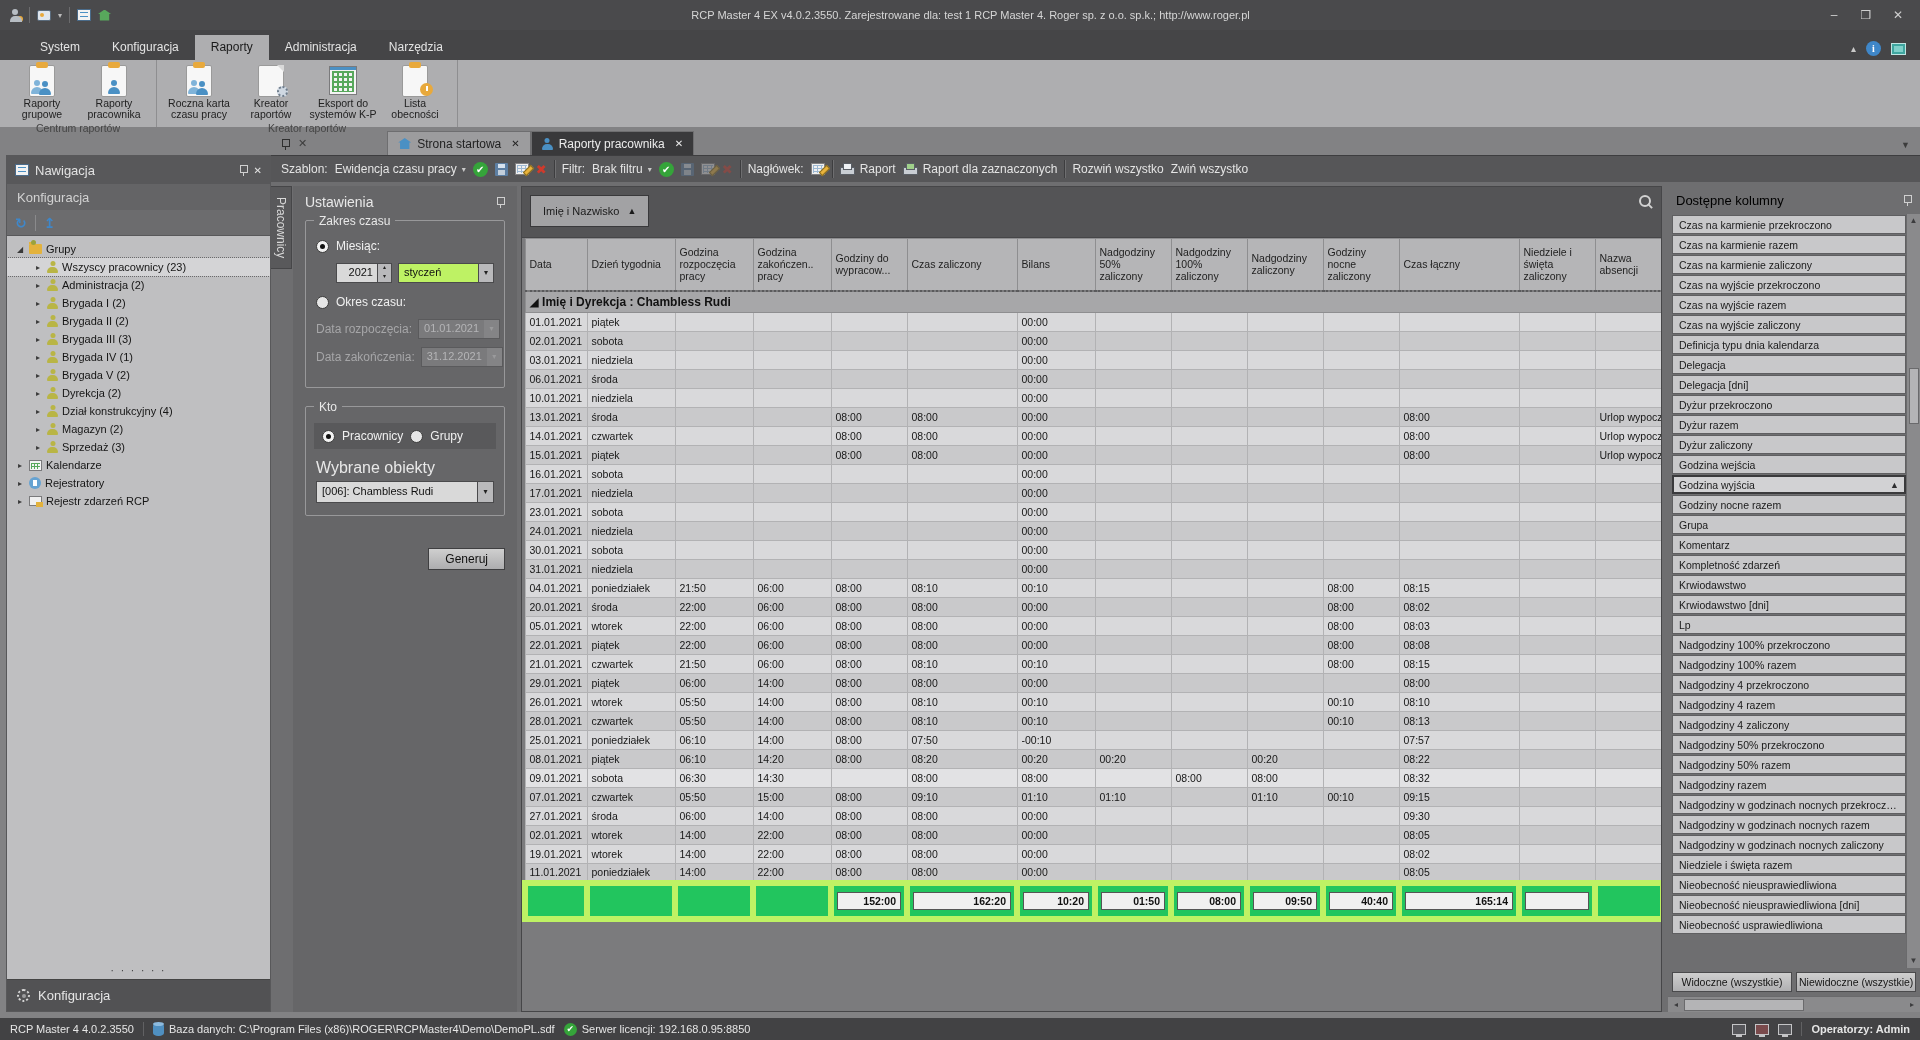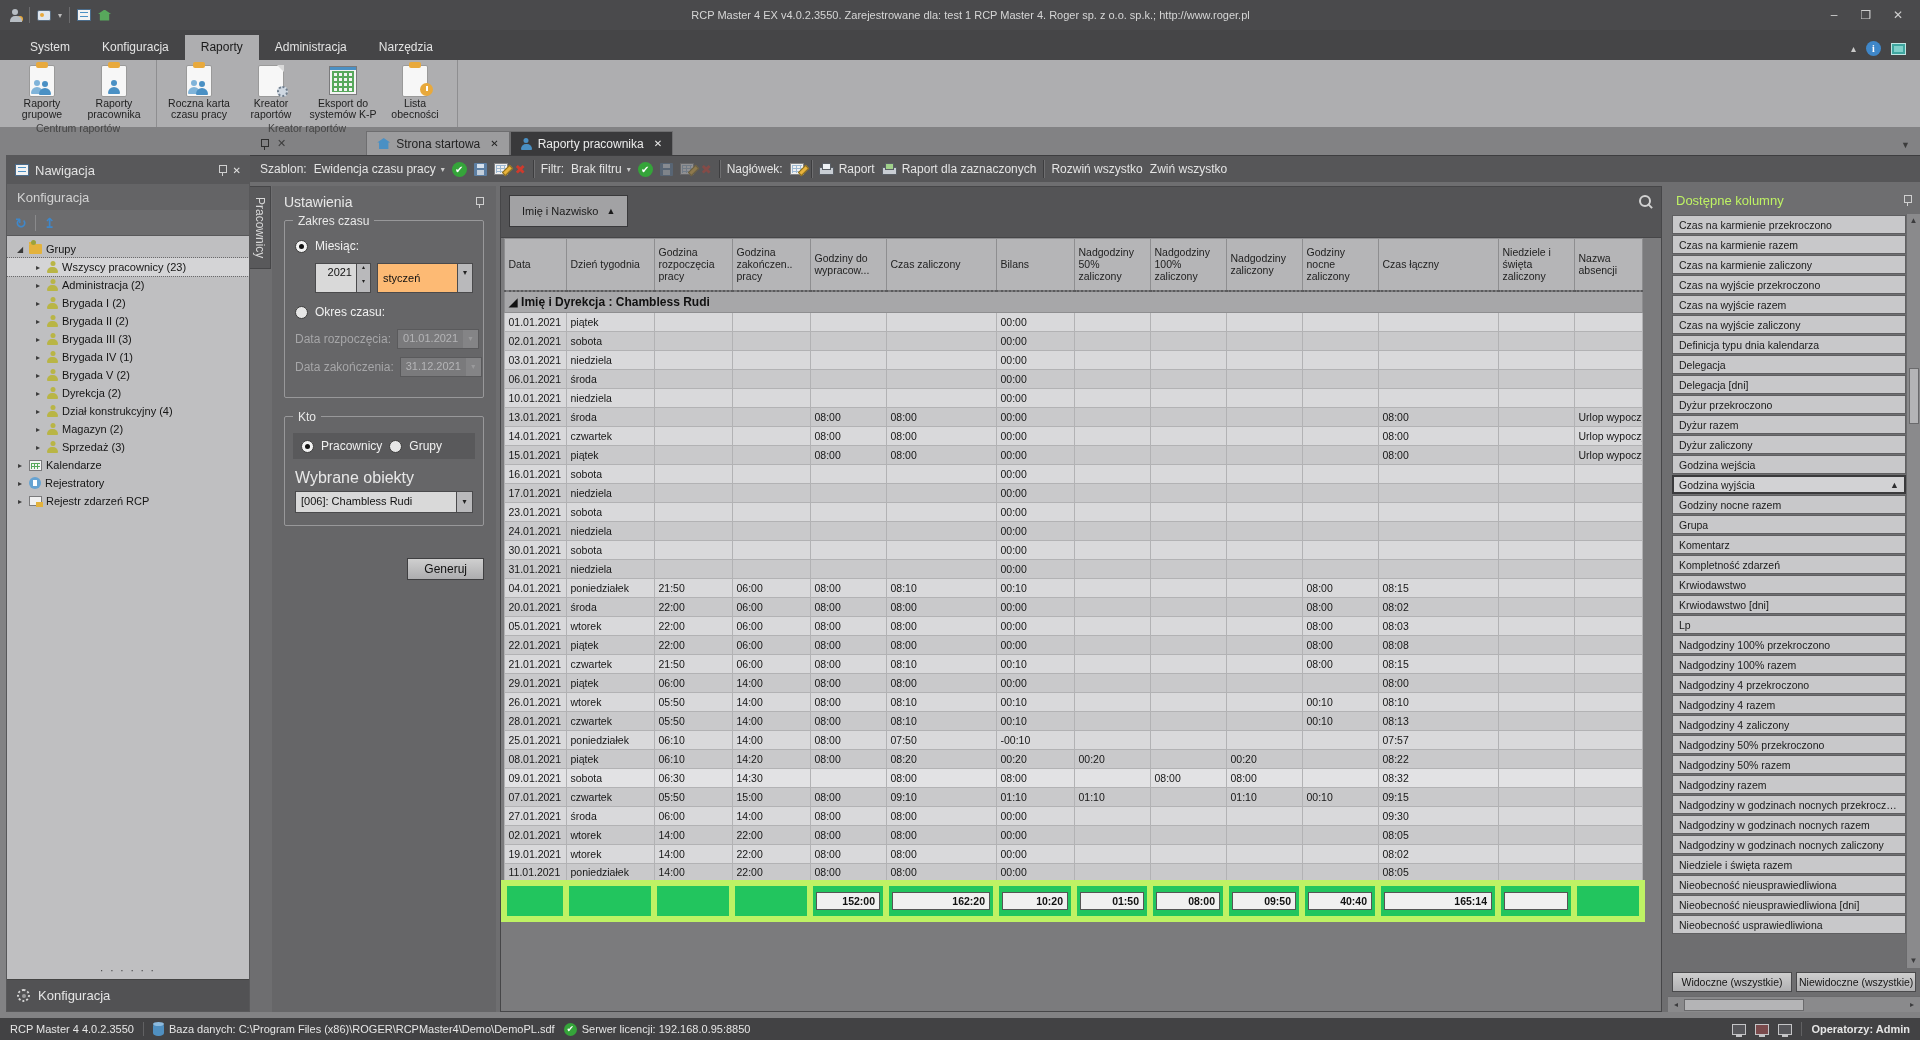--- a/index.html
+++ b/index.html
@@ -10,21 +10,21 @@
   
   .titlebar{height:30px;background:#4a4a4c;display:flex;align-items:center;color:#dcdcdc;flex:0 0 auto}
   .qat{display:flex;align-items:center;gap:7px;padding:0 10px}
   .qsep{width:1px;height:16px;background:#6b6b6d}
   .title{flex:1;text-align:center;font-size:11px;color:#d6d6d6;white-space:nowrap;overflow:hidden}
   .winbtns{display:flex;align-items:center;gap:4px;padding-right:8px}
   .winbtn{width:28px;height:22px;text-align:center;line-height:22px;color:#cfcfcf;font-size:12px}
 
   
   .ribbontabs{height:30px;background:#454547;display:flex;align-items:flex-end;flex:0 0 auto}
-  .rtabs{display:flex;align-items:flex-end;padding-left:14px}
+  .rtabs{display:flex;align-items:flex-end;padding-left:24px}
   .rtab{padding:5px 16px 6px;color:#e4e4e4;font-size:12px}
   .rtab.active{background:#aeaeb0;color:#1a1a1a}
   .ribright{margin-left:auto;display:flex;align-items:center;gap:10px;padding:0 14px 4px}
   .chevup{color:#c9c9c9;font-size:10px}
   .infoc{width:15px;height:15px;border-radius:50%;background:#3f87c9;color:#fff;text-align:center;line-height:15px;font-size:10px;font-weight:bold;font-family:"Liberation Serif",serif}
   .monico{width:15px;height:12px;background:#3fa6a0;border:1px solid #bfe4e2;position:relative}
   .monico::after{content:"";position:absolute;inset:2px;background:#7fd0ca}
 
   
   .ribbonbody{height:67px;background:#aeaeb0;display:flex;flex:0 0 auto}
@@ -45,21 +45,21 @@
   .calbig{position:absolute;left:6px;right:6px;top:4px;bottom:3px;background:#f4f4f4;border:1px solid #7a7a7c}
   .calbig::before{content:"";position:absolute;inset:4px 2px 2px;background:linear-gradient(#58a85c 2px,transparent 2px) 0 0/100% 5px,linear-gradient(90deg,#58a85c 2px,transparent 2px) 0 0/5px 100%}
   .calbig::after{content:"";position:absolute;top:0;left:0;right:0;height:3px;background:#4a90c4}
   .clockc{position:absolute;right:2px;bottom:2px;width:13px;height:13px;border-radius:50%;background:#e8a93c;z-index:3}
   .clockc::after{content:"";position:absolute;left:6px;top:3px;width:1.5px;height:5px;background:#fff}
 
   
   .main{flex:1;display:flex;padding:0 0 6px 6px;min-height:0}
 
   
-  .navpanel{width:244px;margin-top:28px;background:#bfbfc1;border:1px solid #58585a;display:flex;flex-direction:column;flex:0 0 auto}
+  .navpanel{width:265px;margin-top:28px;background:#bfbfc1;border:1px solid #58585a;display:flex;flex-direction:column;flex:0 0 auto}
   .navhead{height:28px;background:#58585a;color:#e2e2e2;display:flex;align-items:center;gap:6px;padding:0 8px;font-size:13px}
   .navhead .sp{flex:1}
   .navsub{height:26px;background:#646466;color:#d2d2d2;display:flex;align-items:center;padding:0 10px;font-size:13px}
   .navtools{height:26px;background:#6c6c6e;display:flex;align-items:center;gap:8px;padding:0 8px;border-bottom:1px solid #58585a}
   .bluebtn{color:#3f87c9;font-weight:bold;font-size:14px;line-height:14px}
   .vsep{width:1px;height:16px;background:#8a8a8c}
   .navtree{flex:1;background:#bfbfc1;padding-top:4px;overflow:hidden}
   .trow{height:18px;display:flex;align-items:center;gap:4px;color:#151515;white-space:nowrap}
   .trow.sel{background:#d4d4d6;outline:1px dotted #6a6a6c}
   .texp{width:10px;text-align:center;font-size:8px;color:#3a3a3a}
@@ -147,21 +147,21 @@
   .radrow{display:flex;align-items:center;gap:7px;color:#f0f0f0;font-size:12px;margin:4px 0 10px}
   .radio{width:13px;height:13px;border-radius:50%;background:#f2f2f2;border:1px solid #3c3c3c;flex:0 0 auto;position:relative}
   .radio.on::after{content:"";position:absolute;inset:3px;border-radius:50%;background:#111}
   .radio.off{background:#e6e6e6}
   .spinrow{display:flex;justify-content:flex-end;gap:6px;margin:0 0 12px}
   .spin{display:flex}
   .spinval{width:42px;background:#d9d9d9;border:1px solid #4a4a4c;text-align:right;padding:2px 4px;color:#111}
   .spinarr{width:14px;display:flex;flex-direction:column;border:1px solid #4a4a4c;border-left:none}
   .spinarr span{flex:1;font-size:6px;line-height:7px;text-align:center;background:#b9b9bb;color:#222}
   .mcombo{display:flex;border:1px solid #4a4a4c;flex:1;max-width:96px}
-  .mcombo .val{flex:1;background:#fdba74;padding:8px 5px;color:#111}
+  .mcombo .val{flex:1;background:#bef264;padding:2px 5px;color:#111}
   .mcombo .arr{width:15px;background:#b9b9bb;text-align:center;font-size:8px;line-height:18px;color:#222;border-left:1px solid #4a4a4c}
   .datrow{display:flex;align-items:center;margin:8px 0;gap:6px}
   .datlab{color:#a6a6a8;font-size:12px;flex:1;white-space:nowrap}
   .dcombo{display:flex;border:1px solid #5a5a5c;width:96px}
   .dcombo .val{flex:1;background:#7a7a7c;padding:2px 5px;color:#b4b4b6}
   .dcombo .arr{width:15px;background:#848486;text-align:center;font-size:8px;line-height:18px;color:#9a9a9c}
   .ktorow{display:flex;align-items:center;gap:7px;color:#f0f0f0;font-size:12px;background:#59595b;padding:6px 8px;margin:2px -2px 10px}
   .ktorow .half{display:flex;align-items:center;gap:7px;flex:1}
   .wo-label{color:#e8e8e8;font-size:16px;margin:2px 0 4px}
   .wcombo{display:flex;border:1px solid #4a4a4c}
@@ -183,21 +183,21 @@
   .grid tr.odd td{background:#d9d9db}
   .grid tr.even td{background:#c9c9cb}
   .grid tr.rowsel td{background:#e2e2e4;border-top:1px dotted #555;border-bottom:1px dotted #555}
   .grid tr.grouprow td{background:#a7a7a9;border:1px solid #8e8e90;border-top:2px dotted #5a5a5c;font-weight:bold;font-size:12px;color:#111;height:22px}
   .grid tr.sumrow td{background:#22c55e;border:6px solid #bef264;height:24px;padding:6px 3px}
   .sumbox{display:block;background:#f0f0f0;border:1px solid #555;height:18px;line-height:16px;text-align:right;font-weight:bold;padding:0 4px;color:#111}
   .gridfill{flex:1;background:#7b7b7d}
 
   
   .colspanel{width:252px;flex:0 0 auto;background:#6e6e70;border:1px solid #55 5557;display:flex;flex-direction:column;margin:4px 0 0 2px}
-  .colshead{height:28px;display:flex;align-items:center;color:#bef264;font-size:13px;padding:0 8px;flex:0 0 auto}
+  .colshead{height:28px;display:flex;align-items:center;color:#000000;font-size:13px;padding:0 8px;flex:0 0 auto}
   .colshead .sp{flex:1}
   .colsbody{flex:1;display:flex;min-height:0}
   .colslist{flex:1;display:flex;flex-direction:column;gap:1px;padding:1px 0 1px 4px;overflow:hidden}
   .colitem{background:#c8c8ca;border:1px solid #5f5f61;color:#1a1a1a;font-size:10.5px;padding:2px 6px;height:19px;white-space:nowrap;overflow:hidden;display:flex;align-items:center;flex:0 0 auto}
   .colitem .lbl{flex:1;overflow:hidden;text-overflow:ellipsis}
   .colitem.sel{border:2px solid #3a3a3c;background:#d2d2d4;padding:1px 5px}
   .colitem .mk{color:#2d2d2f;font-size:9px}
   .vscroll{width:14px;background:#8a8a8c;border-left:1px solid #6a6a6c;display:flex;flex-direction:column;align-items:center;flex:0 0 auto}
   .vscroll .sarr{height:14px;line-height:14px;font-size:8px;color:#3c3c3e}
   .vscroll .thumb{width:10px;height:56px;background:#b4b4b6;border:1px solid #6a6a6c;margin-top:140px}

